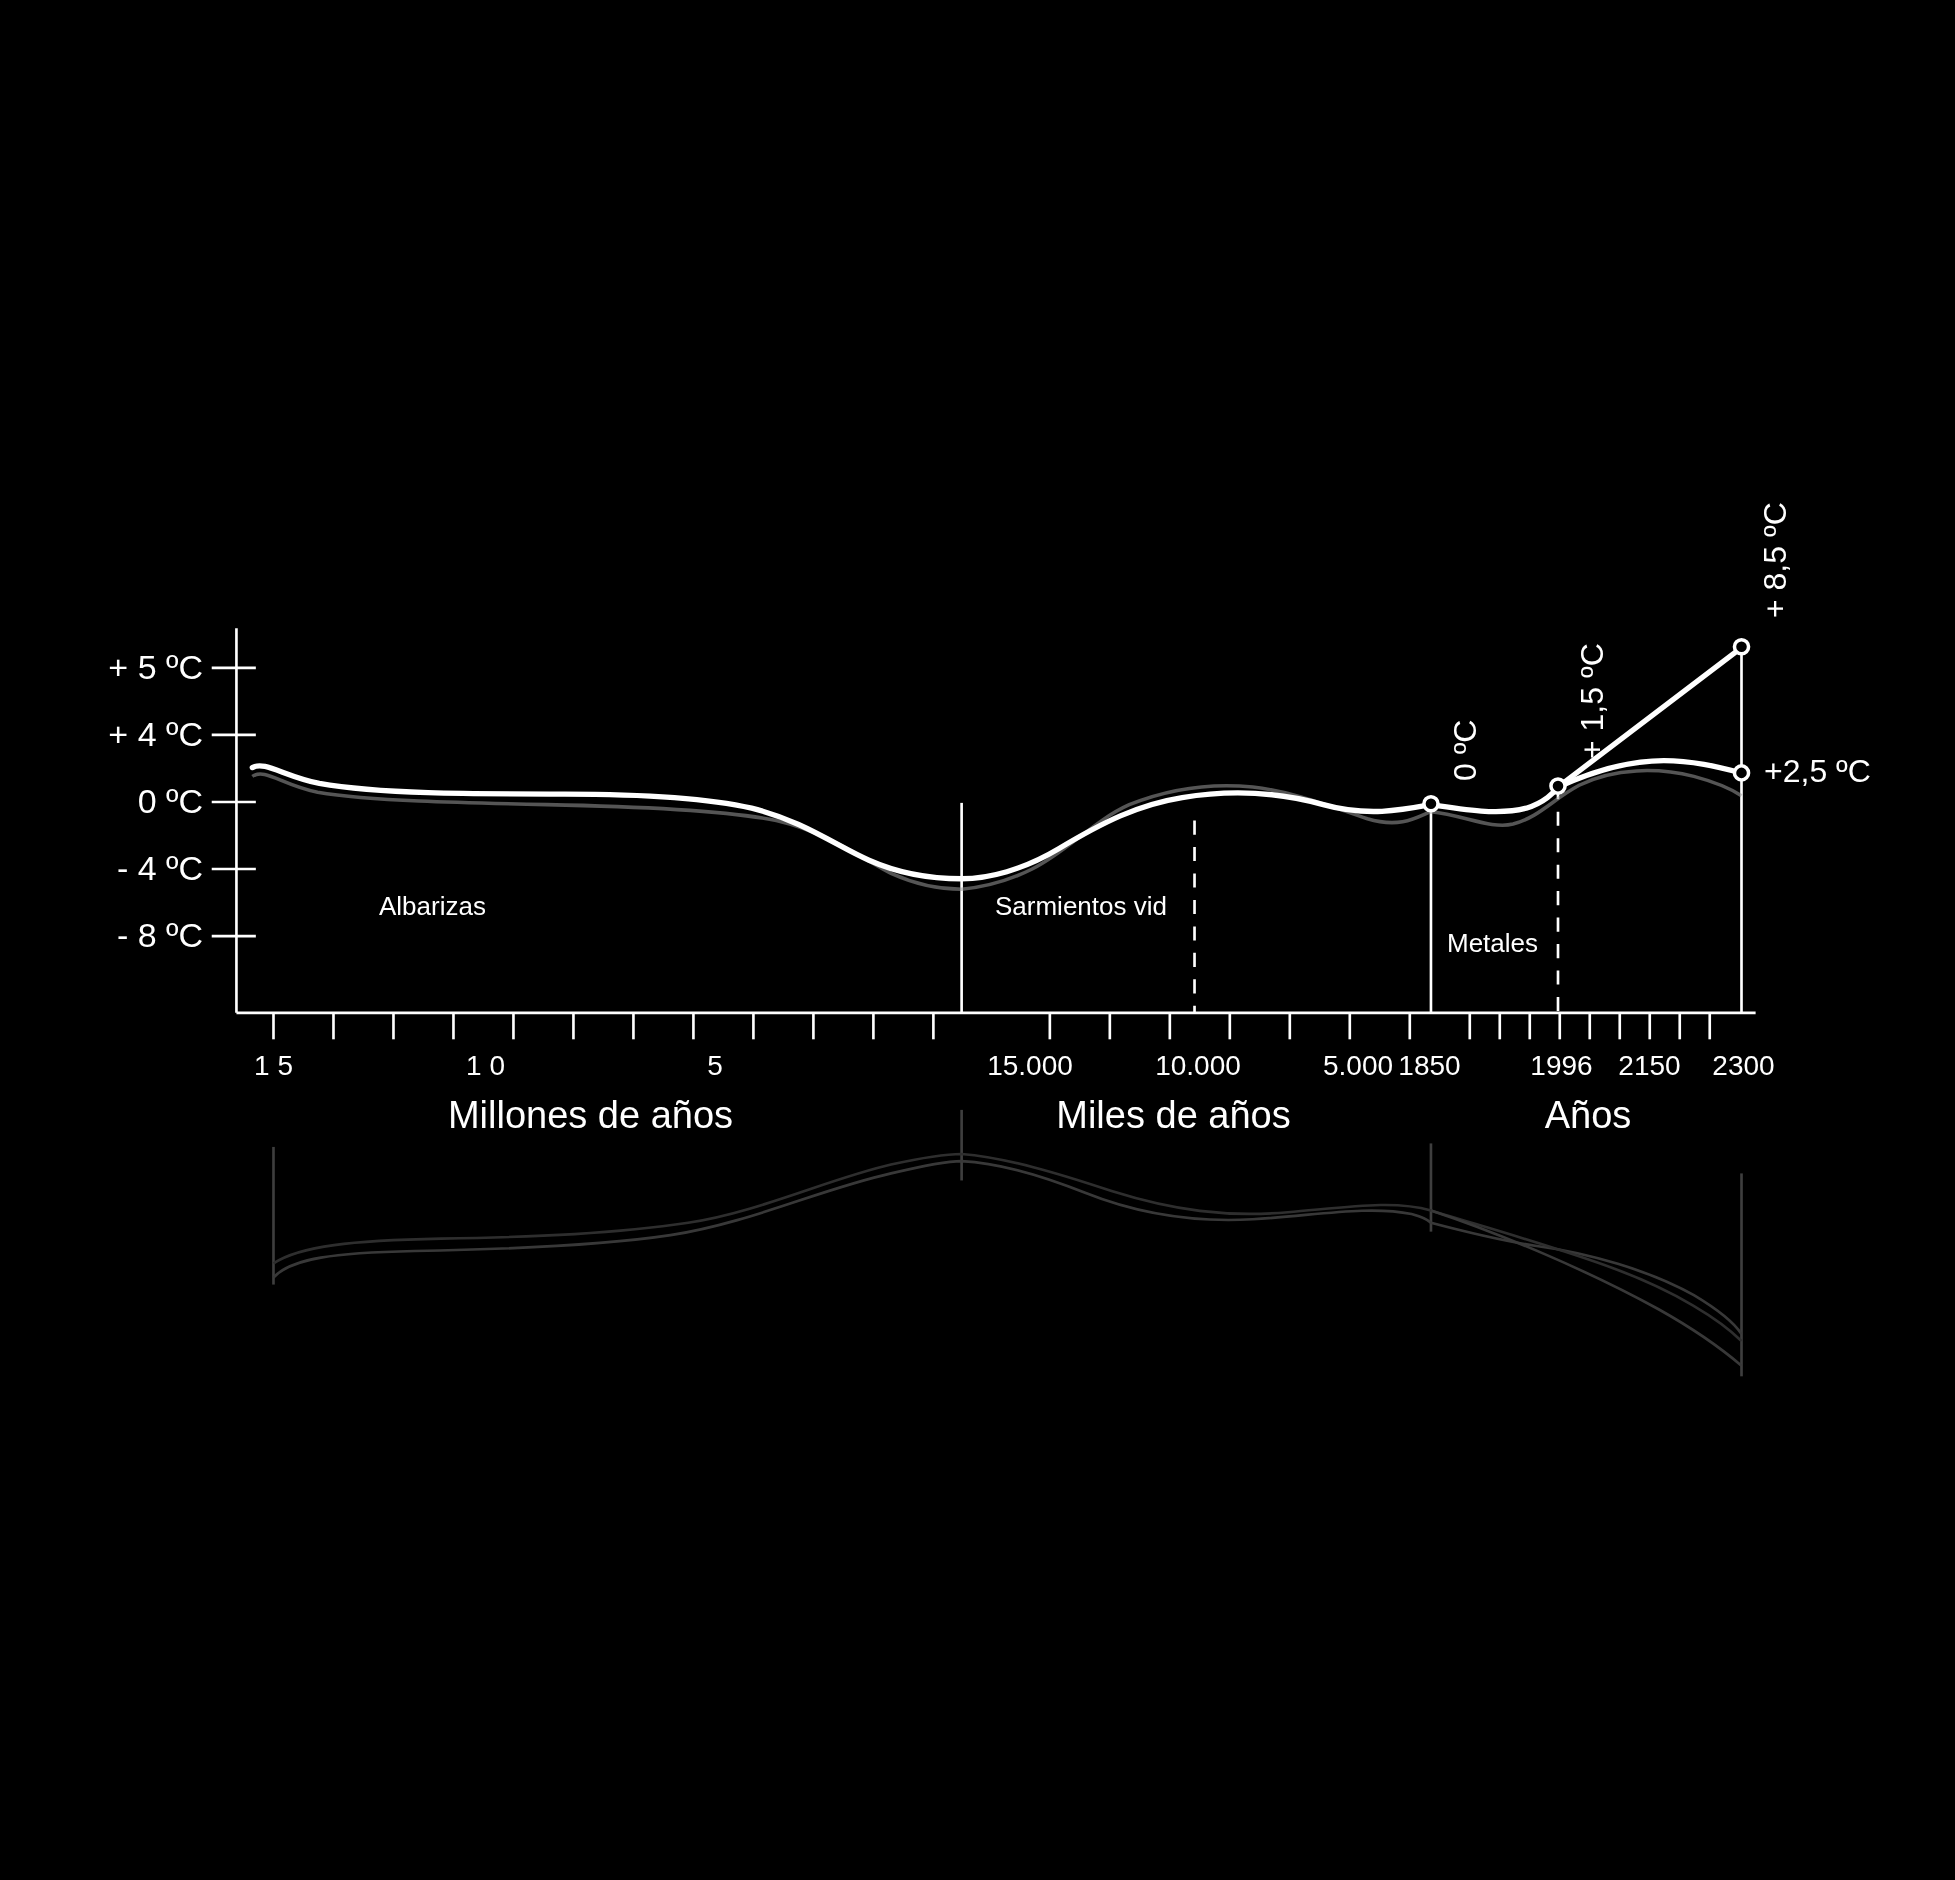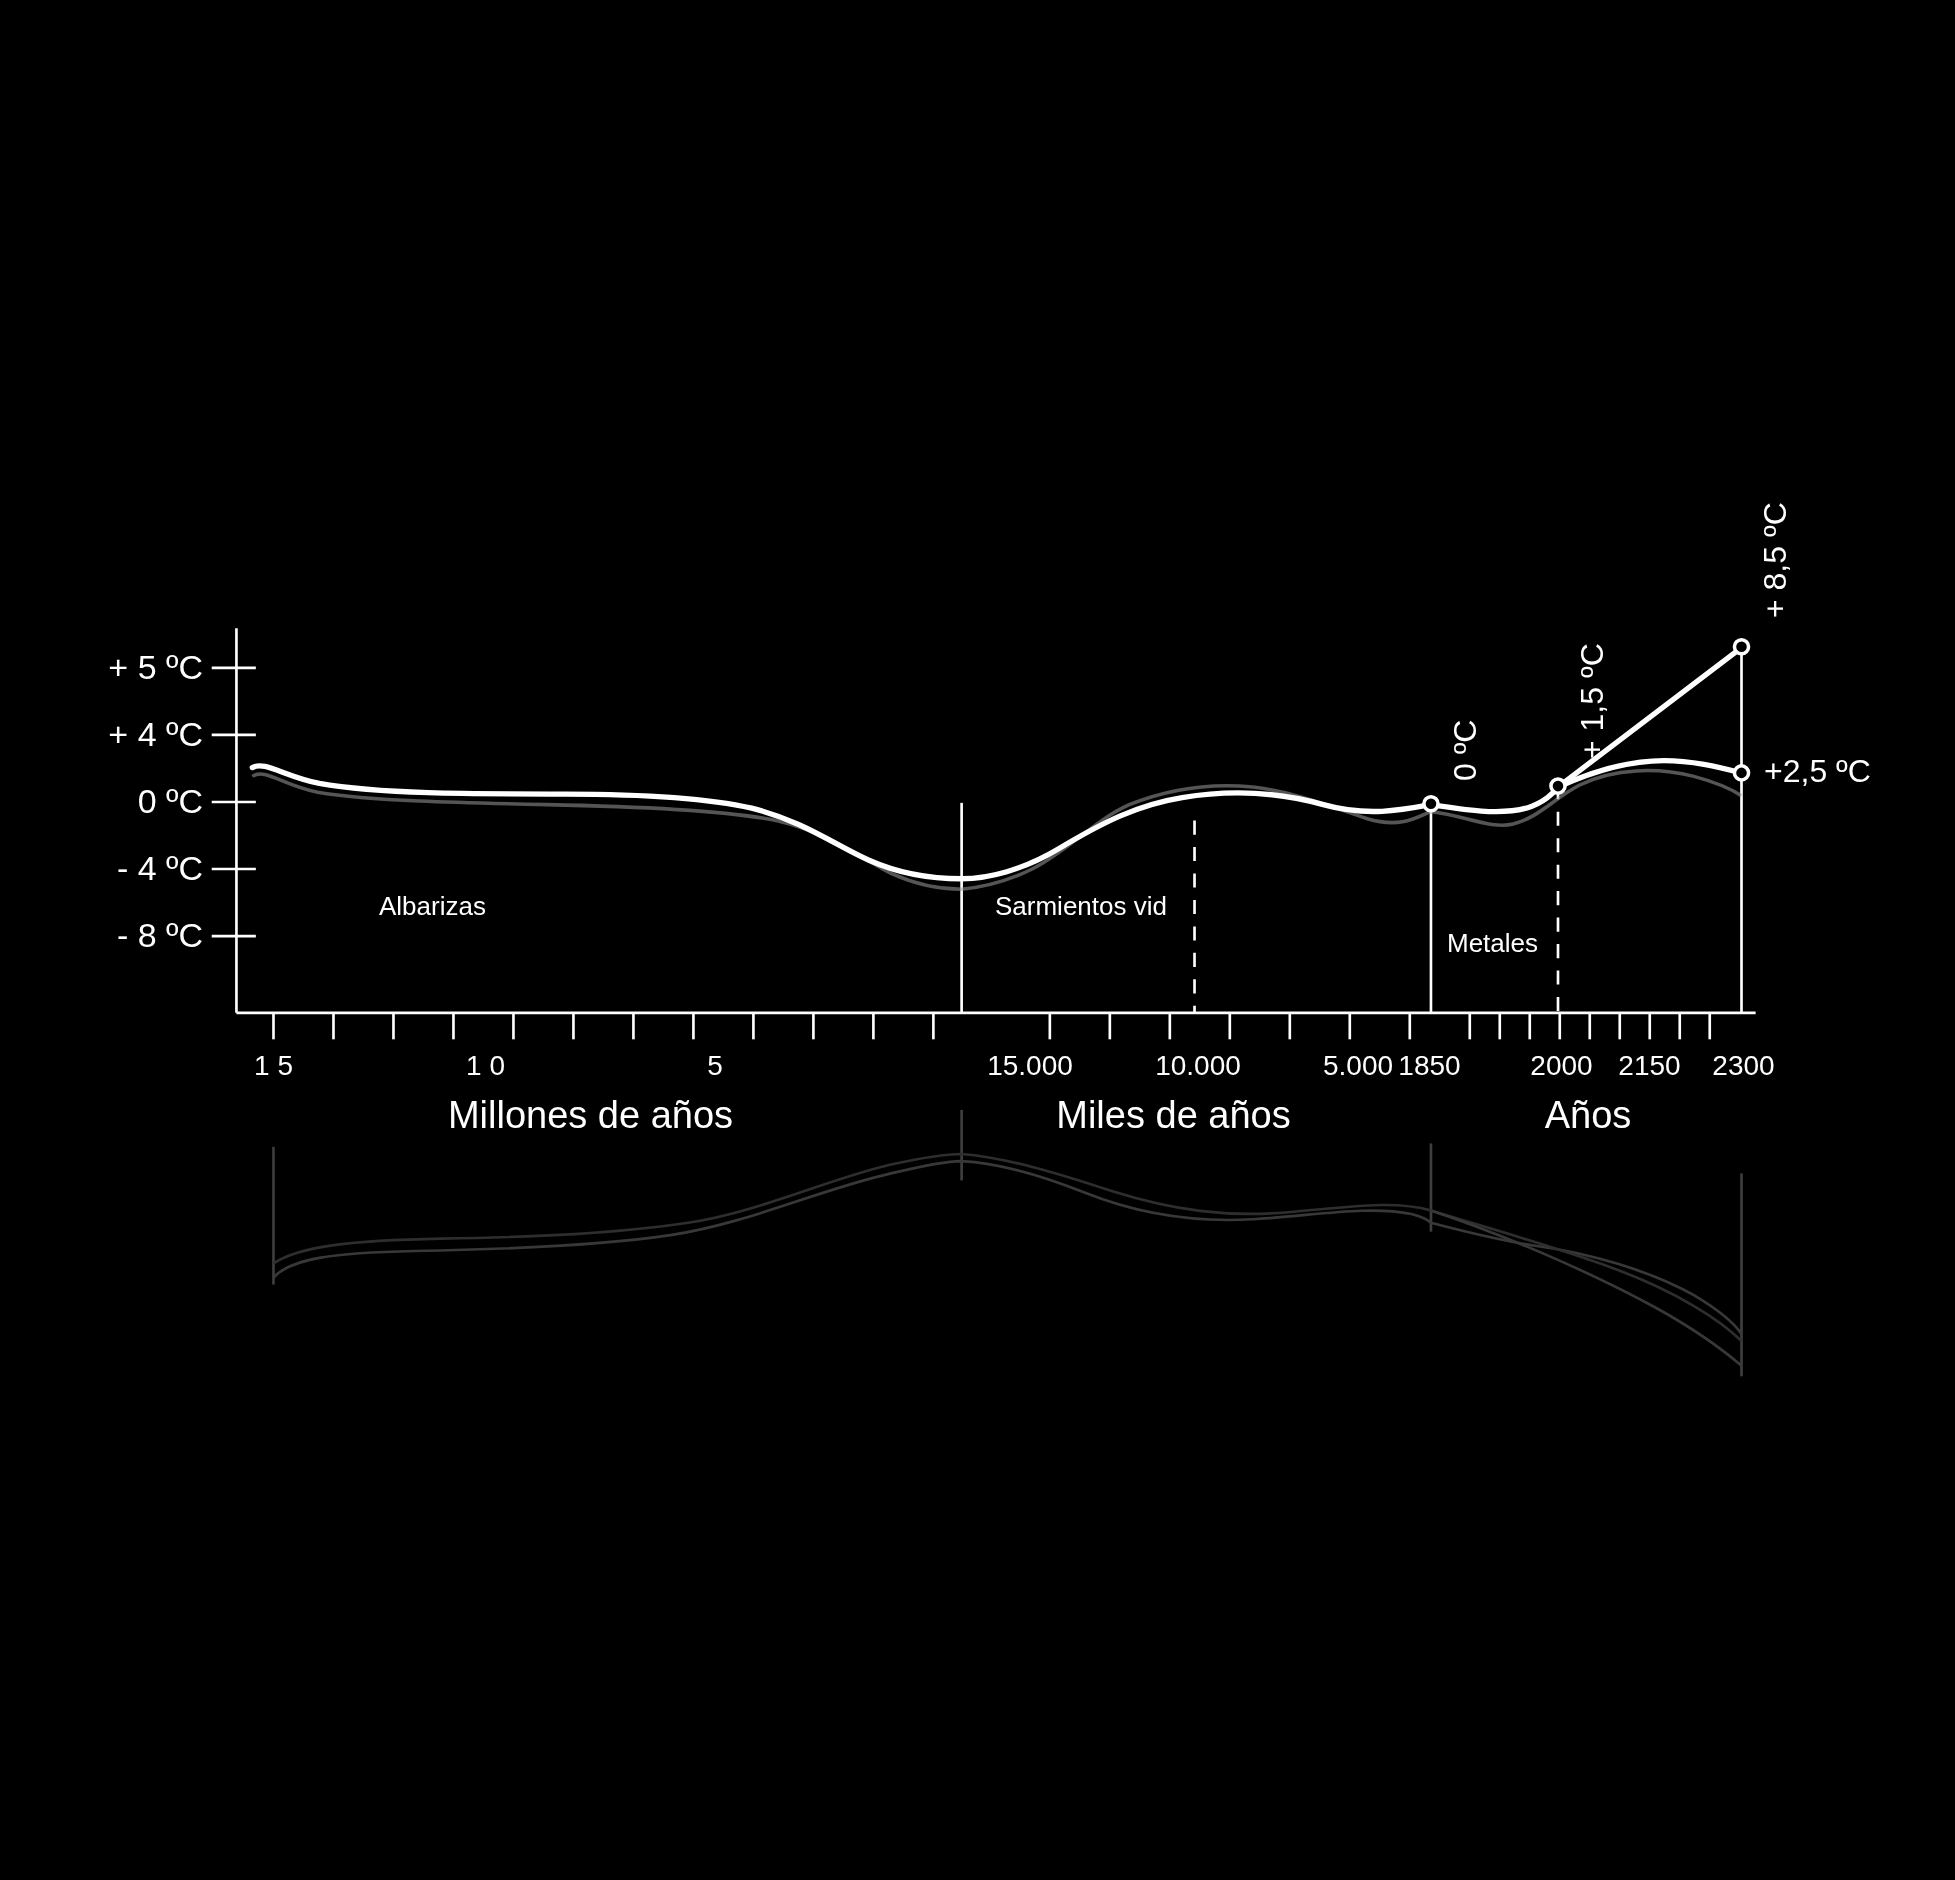--- a/index.html
+++ b/index.html
@@ -111,21 +111,21 @@
 
   <div class="lbl xtick-label" style="left:203px;top:1050px;width:141px;">1 5</div>
   <div class="lbl xtick-label" style="left:415px;top:1050px;width:141px;">1 0</div>
   <div class="lbl xtick-label" style="left:662px;top:1050px;width:106px;">5</div>
 
   <div class="lbl xtick-label" style="left:942px;top:1050px;width:176px;">15.000</div>
   <div class="lbl xtick-label" style="left:1110px;top:1050px;width:176px;">10.000</div>
   <div class="lbl xtick-label" style="left:1270px;top:1050px;width:176px;">5.000</div>
   <div class="lbl xtick-label" style="left:1359px;top:1050px;width:141px;">1850</div>
 
-  <div class="lbl xtick-label" style="left:1491px;top:1050px;width:141px;">2000</div>
+  <div class="lbl xtick-label" style="left:1491px;top:1050px;width:141px;">1996</div>
   <div class="lbl xtick-label" style="left:1579px;top:1050px;width:141px;">2150</div>
   <div class="lbl xtick-label" style="left:1673px;top:1050px;width:141px;">2300</div>
 
   <div class="lbl axis-title" style="left:379px;top:1094px;width:423px;">Millones de años</div>
   <div class="lbl axis-title" style="left:988px;top:1094px;width:371px;">Miles de años</div>
   <div class="lbl axis-title" style="left:1482px;top:1094px;width:212px;">Años</div>
 
   <div class="lbl era-label" style="left:379px;top:891px;width:371px;">Albarizas</div>
   <div class="lbl era-label" style="left:995px;top:891px;width:441px;">Sarmientos vid</div>
   <div class="lbl era-label" style="left:1447px;top:928px;width:265px;">Metales</div>

